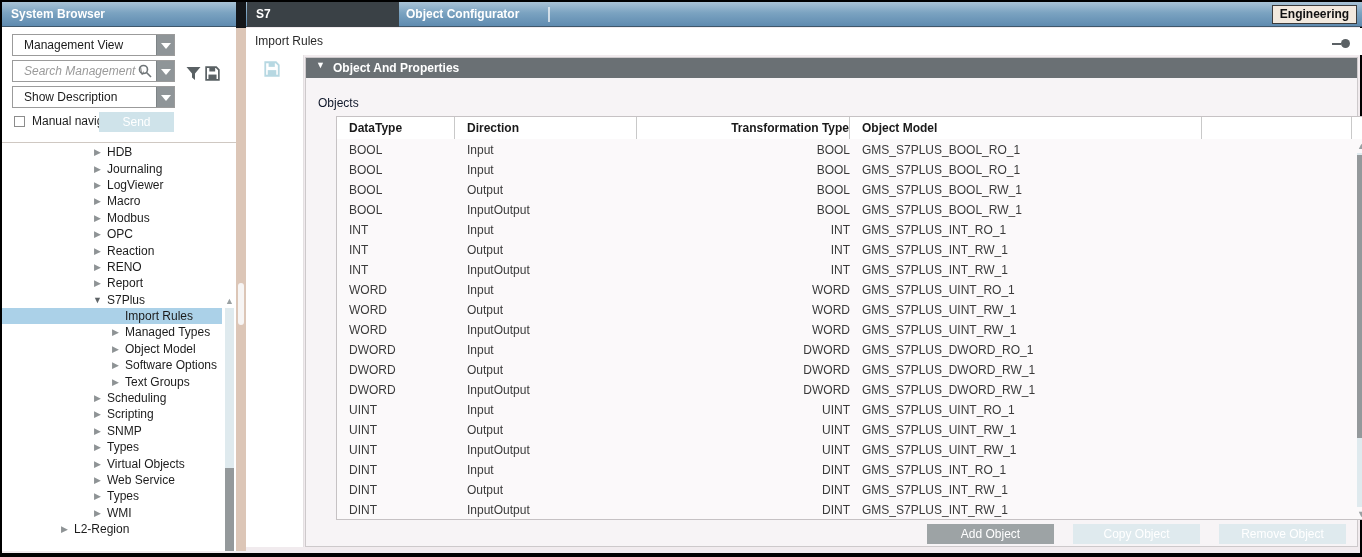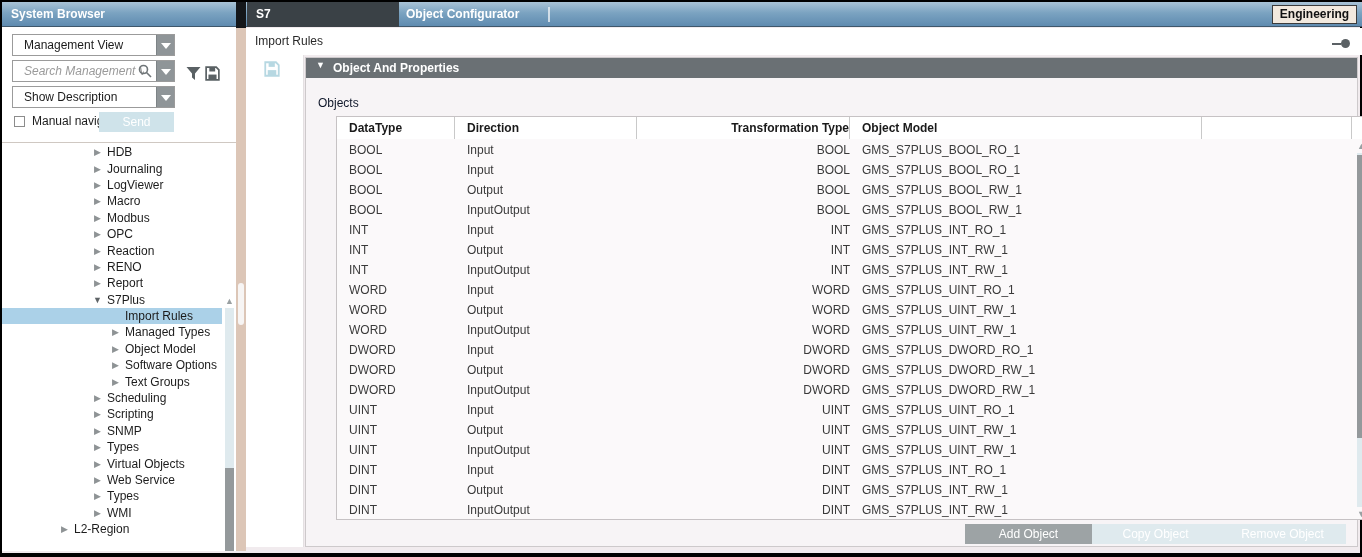--- a/index.html
+++ b/index.html
@@ -90,21 +90,21 @@
            line-height:22px; padding-left:12px; }
   .c0 { width:118px; } .c1 { width:182px; } .c2 { width:213px;text-align:right; } .c3 { width:352px; } .c4 { width:150px; }
   #tbody { position:absolute; left:0; top:23px; width:1018px; }
   .trow { display:flex; height:20px; }
   .tcell { font-size:12px; color:#3a3a3a; line-height:20px; padding-left:12px; white-space:nowrap; overflow:hidden; }
 
   #table-scrollbar { position:absolute; right:1px; top:24px; width:15px; height:378px; }
   #tbl-sb-track { position:absolute; left:2px; top:12px; width:10px; height:354px; background:#dfeaee; }
   #tbl-sb-thumb { position:absolute; left:2px; top:14px; width:10px; height:283px; background:#94999b; }
 
-  #button-row { position:absolute; right:11px; top:466px; display:flex; gap:0; }
+  #button-row { position:absolute; right:11px; top:466px; display:flex; gap:19px; }
   .obj-btn { width:127px; height:20px; font-size:12px; color:#fff; text-align:center; line-height:20px; border:none; }
   #add-object-button { background:#9da3a5; }
   #copy-object-button, #remove-object-button { background:#dfeaee; }
 
   svg { display:block; }
 </style>
 </head>
 <body>
 
 <div id="window">

